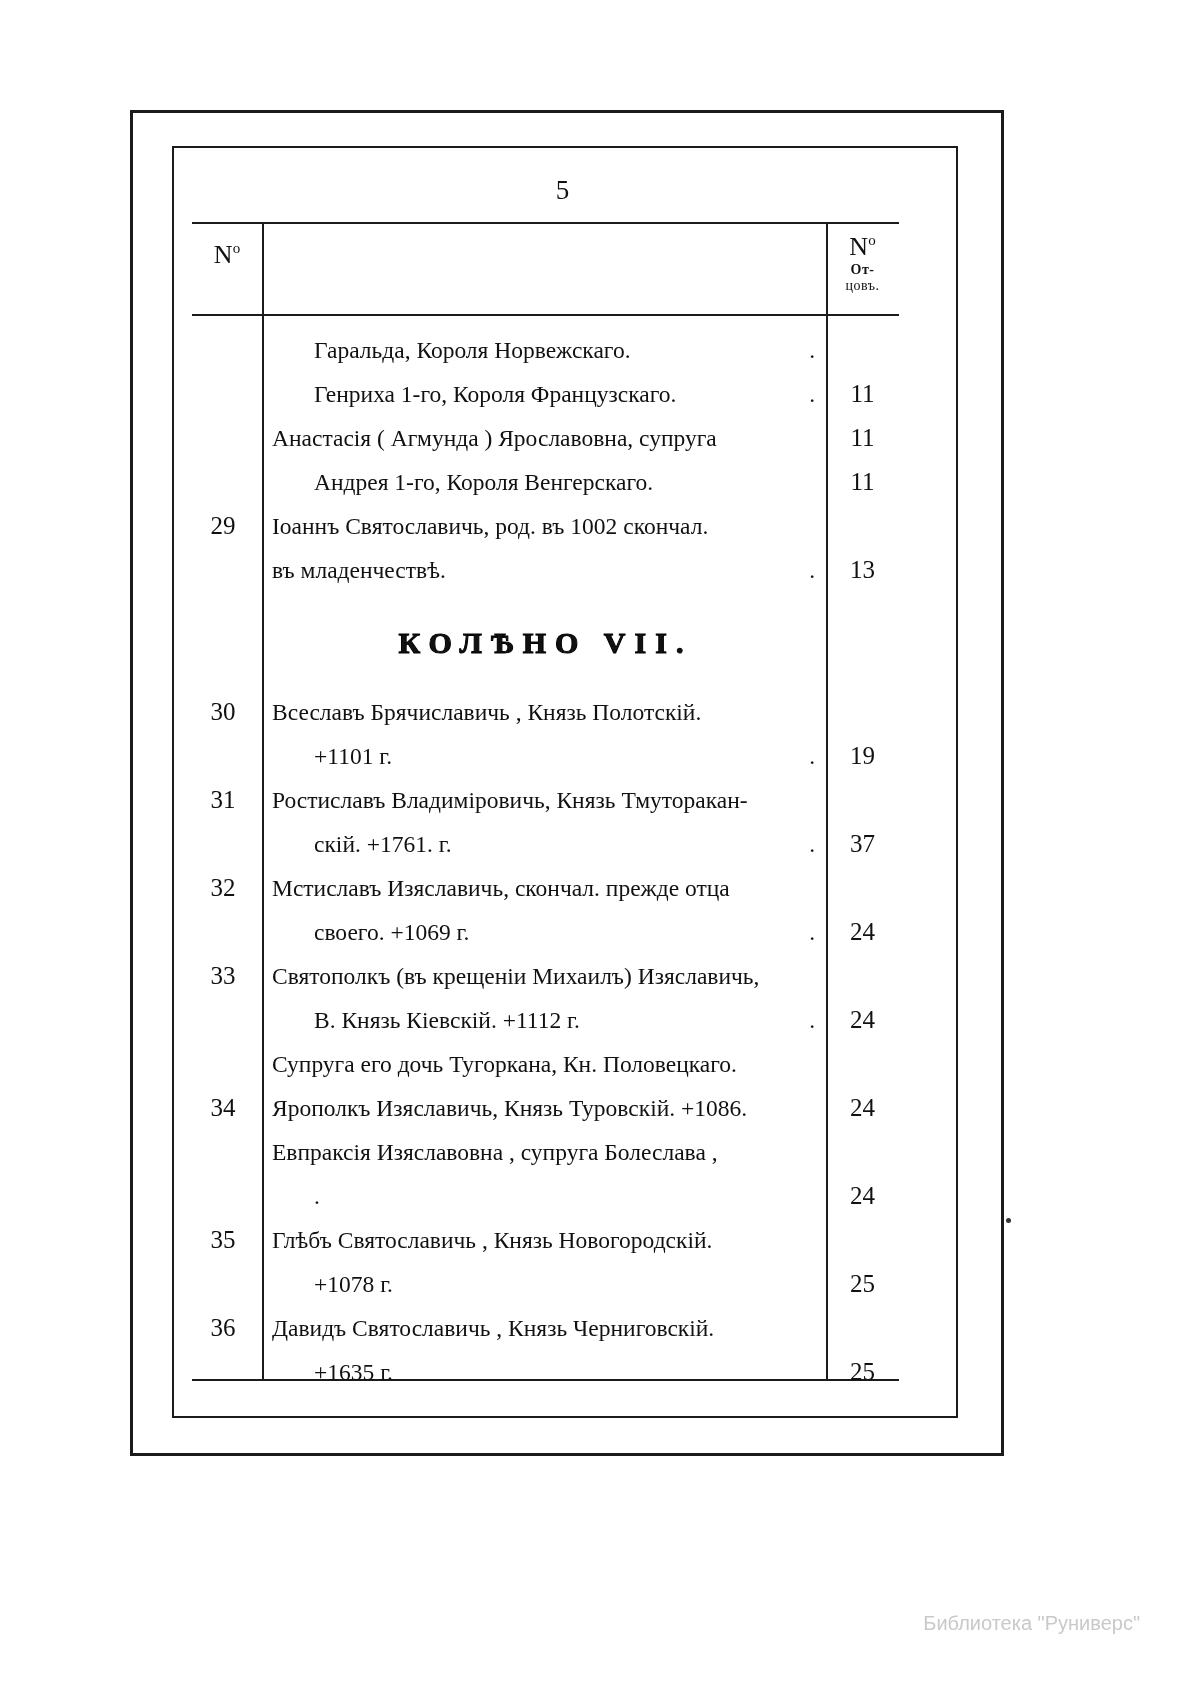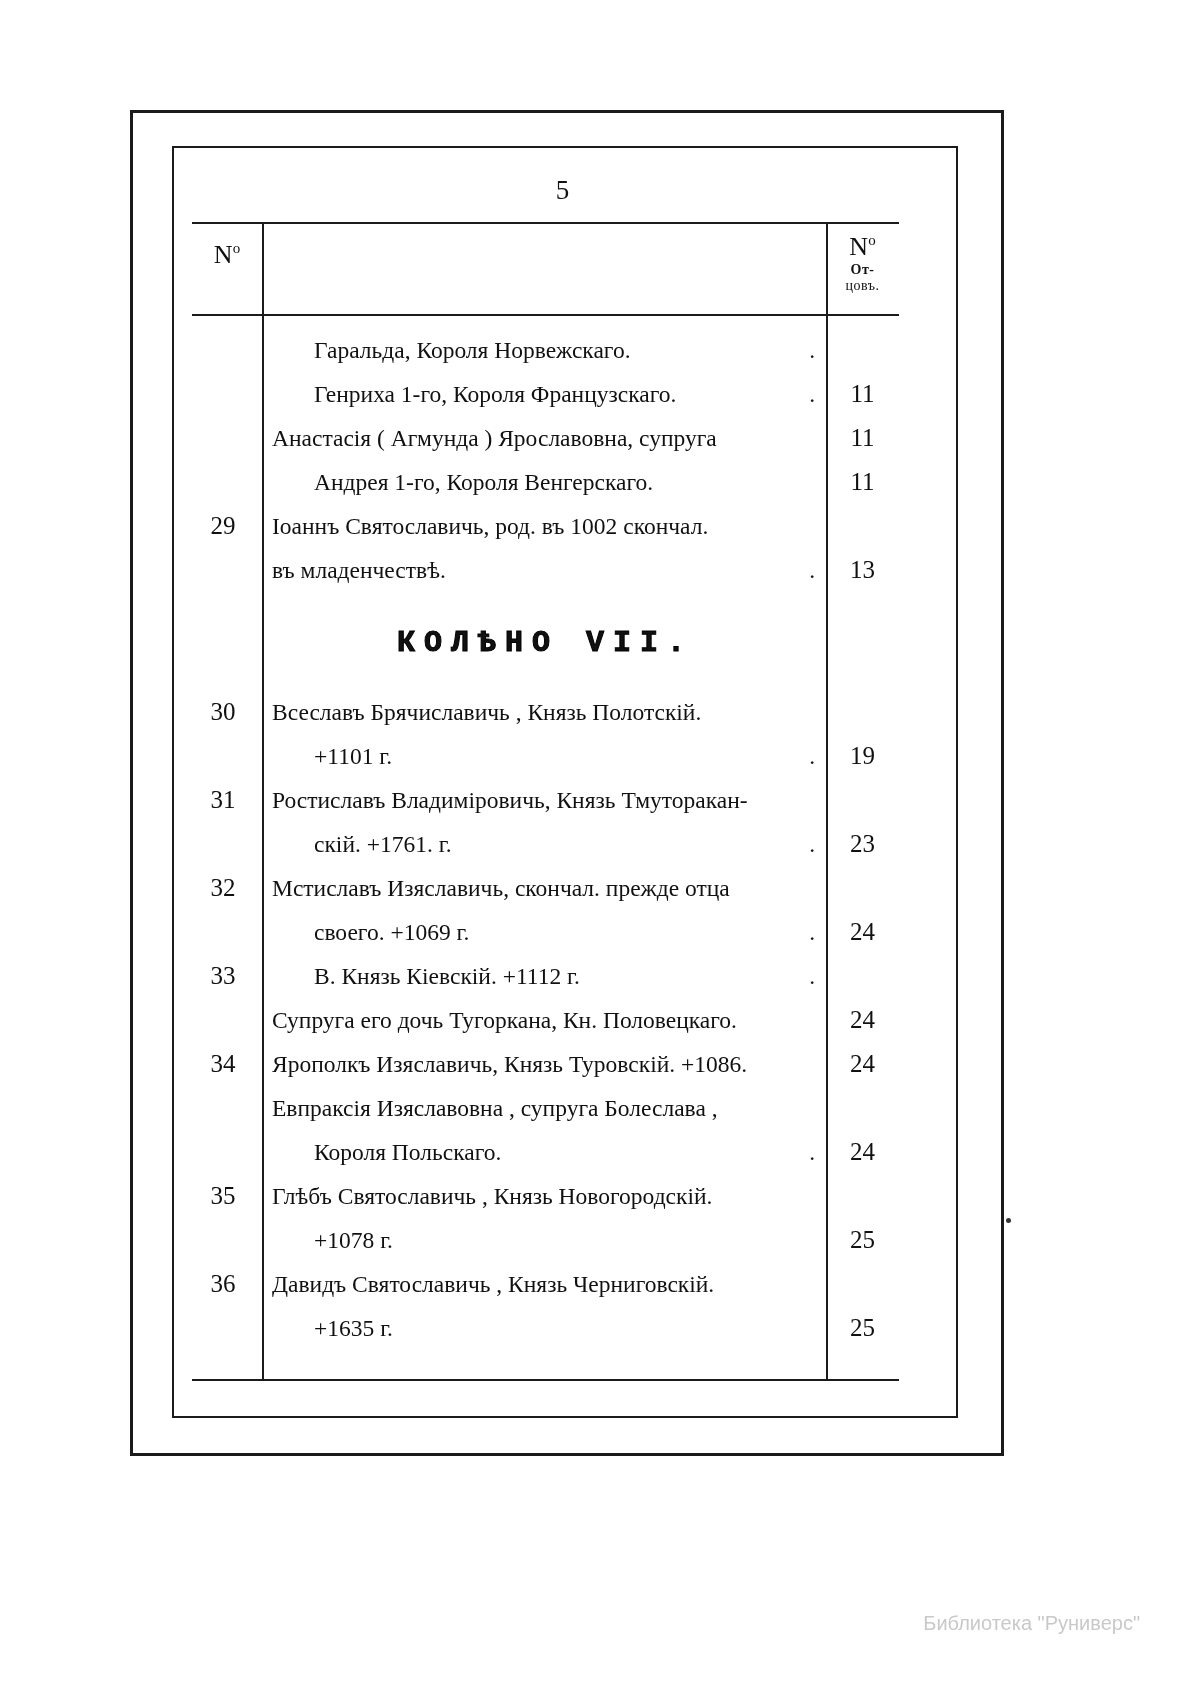--- a/index.html
+++ b/index.html
@@ -163,21 +163,21 @@
   }
 
   
   .section-heading {
     text-align: center;
     font-size: 30px;
     font-weight: bold;
     letter-spacing: 9px;
     margin: 34px 0 30px 0;
     -webkit-text-stroke: 1px #000;
-    font-family: Liberation Mono, monospace;
+    font-family: Liberation Serif, serif;
   }
 
   .spacer-sm { height: 14px; }
 
   
   .dot { font-size: 23.5px; }
 
   
   .watermark {
     position: absolute;
@@ -287,38 +287,39 @@
 
     <div class="row">
       <div class="num">31</div>
       <div class="text">
         <span class="l">Ростиславъ Владиміровичь, Князь Тмуторакан-</span>
         <span class="l indent just">
           <span>скій. +1761.  г.</span>
           <span class="dot">.</span>
         </span>
       </div>
-      <div class="fathers" style="top:44px">23</div>
+      <div class="fathers" style="top:44px">37</div>
     </div>
 
     <div class="row">
       <div class="num">32</div>
       <div class="text">
         <span class="l">Мстиславъ Изяславичь, скончал.  прежде отца</span>
         <span class="l indent just">
           <span>своего. +1069 г.</span>
           <span class="dot">.</span>
         </span>
       </div>
       <div class="fathers" style="top:44px">24</div>
     </div>
 
     <div class="row">
       <div class="num">33</div>
       <div class="text">
+        <span class="l">Святополкъ (въ крещеніи Михаилъ) Изяславичь,</span>
         <span class="l indent just">
           <span>В. Князь Кіевскій. +1112 г.</span>
           <span class="dot">.</span>
         </span>
       </div>
       <div class="fathers" style="top:44px">24</div>
     </div>
 
     <div class="row">
       <div class="num"></div>
@@ -334,21 +335,20 @@
         <span class="l">Ярополкъ Изяславичь, Князь Туровскій. +1086.</span>
       </div>
       <div class="fathers" style="top:0">24</div>
     </div>
 
     <div class="row">
       <div class="num"></div>
       <div class="text">
         <span class="l">Евпраксія  Изяславовна ,  супруга  Болеслава ,</span>
         <span class="l indent just">
-          <span>Короля Польскаго.</span>
           <span class="dot">.</span>
         </span>
       </div>
       <div class="fathers" style="top:44px">24</div>
     </div>
 
     <div class="row">
       <div class="num">35</div>
       <div class="text">
         <span class="l">Глѣбъ  Святославичь ,   Князь   Новогородскій.</span>

